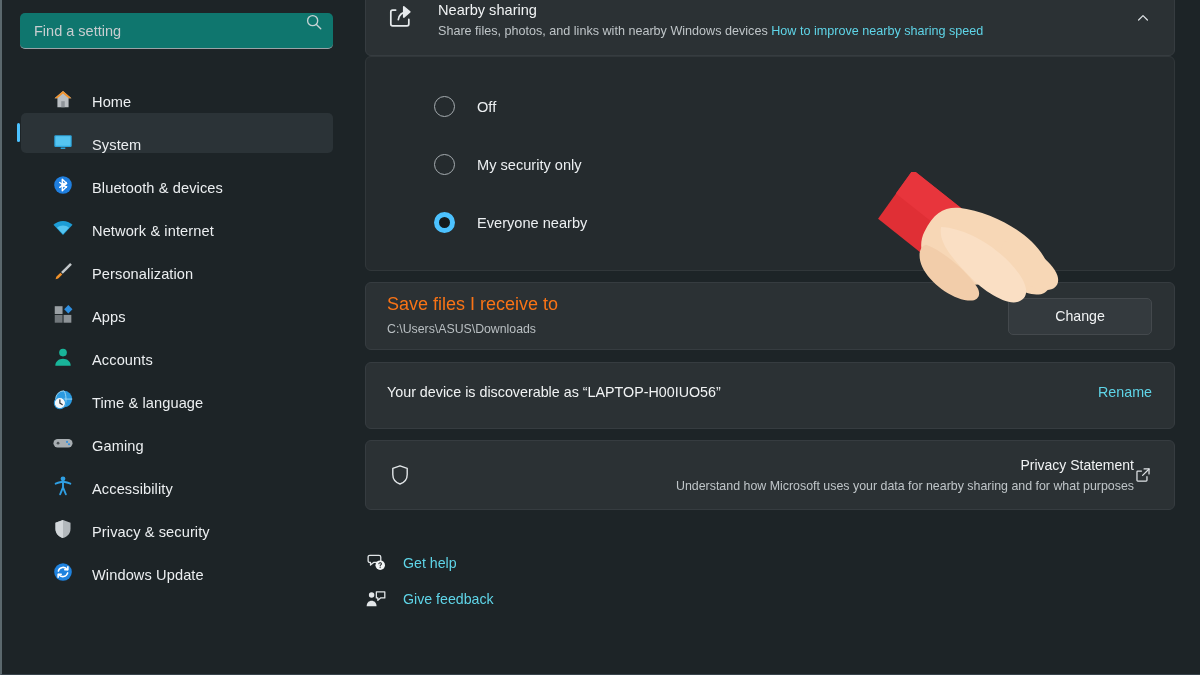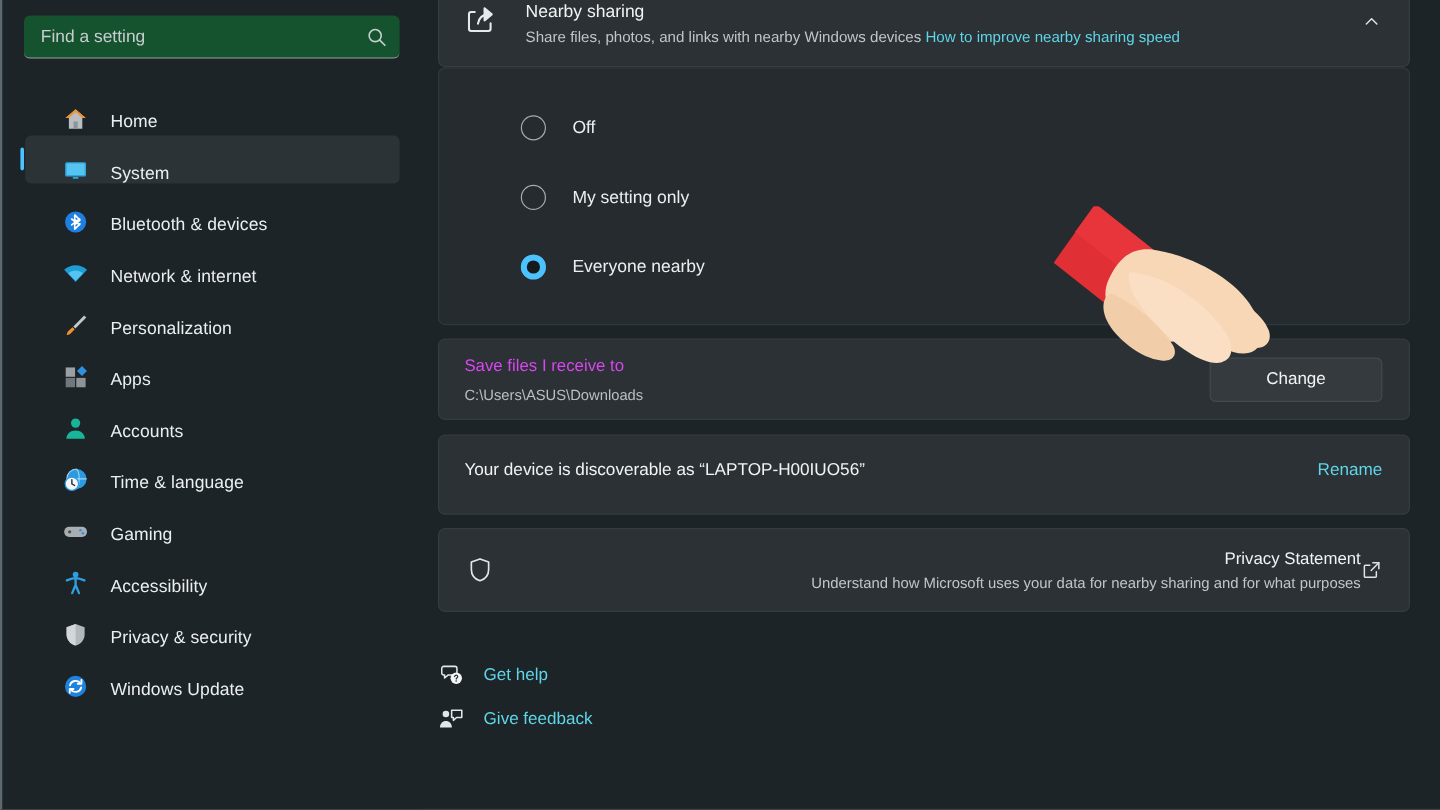--- a/index.html
+++ b/index.html
@@ -22,25 +22,24 @@
   .sidebar {
     position: absolute;
     left: 0; top: 0;
     width: 350px; height: 675px;
     background: #1d2427;
   }
   .search-wrap {
     position: absolute;
     left: 18px; top: 13px;
     width: 313px; height: 36px;
-    background: #14532d;
+    background: #0f766e;
     border-radius: 5px;
     border-bottom: 1px solid #9aa3a8;
     display: flex;
-    align-items: center;
     padding: 0 10px 0 14px;
   }
   .search-input {
     flex: 1;
     background: transparent;
     border: none;
     outline: none;
     color: #c8cdd0;
     font-family: "Liberation Sans", sans-serif;
     font-size: 14.5px;
@@ -149,21 +148,21 @@
 
   
   .card-save {
     top: 282px;
     height: 68px;
     display: flex;
     align-items: center;
     padding: 0 22px 0 21px;
   }
   .save-text { flex: 1; }
-  .save-title { color: #d946ef; font-size: 14px; line-height: 19px; }
+  .save-title { color: #f97316; font-size: 18px; line-height: 19px; }
   .save-path { color: #b9bfc2; font-size: 12.3px; line-height: 18px; margin-top: 6px; }
   .change-btn {
     width: 144px; height: 37px;
     background: #343a3e;
     border: 1px solid #44494d;
     border-radius: 5px;
     color: #f1f3f4;
     font-size: 14.2px;
     font-family: "Liberation Sans", sans-serif;
     display: flex; align-items: center; justify-content: center;
@@ -389,21 +388,21 @@
 
     <div class="card card-radios">
 
       <div class="radio-row">
         <span class="radio-outer"></span>
         <span class="radio-label">Off</span>
       </div>
 
       <div class="radio-row">
         <span class="radio-outer"></span>
-        <span class="radio-label">My setting only</span>
+        <span class="radio-label">My security only</span>
       </div>
 
       <div class="radio-row">
         <span class="radio-outer checked"></span>
         <span class="radio-label">Everyone nearby</span>
       </div>
 
     </div>
 
     <div class="card card-save">

